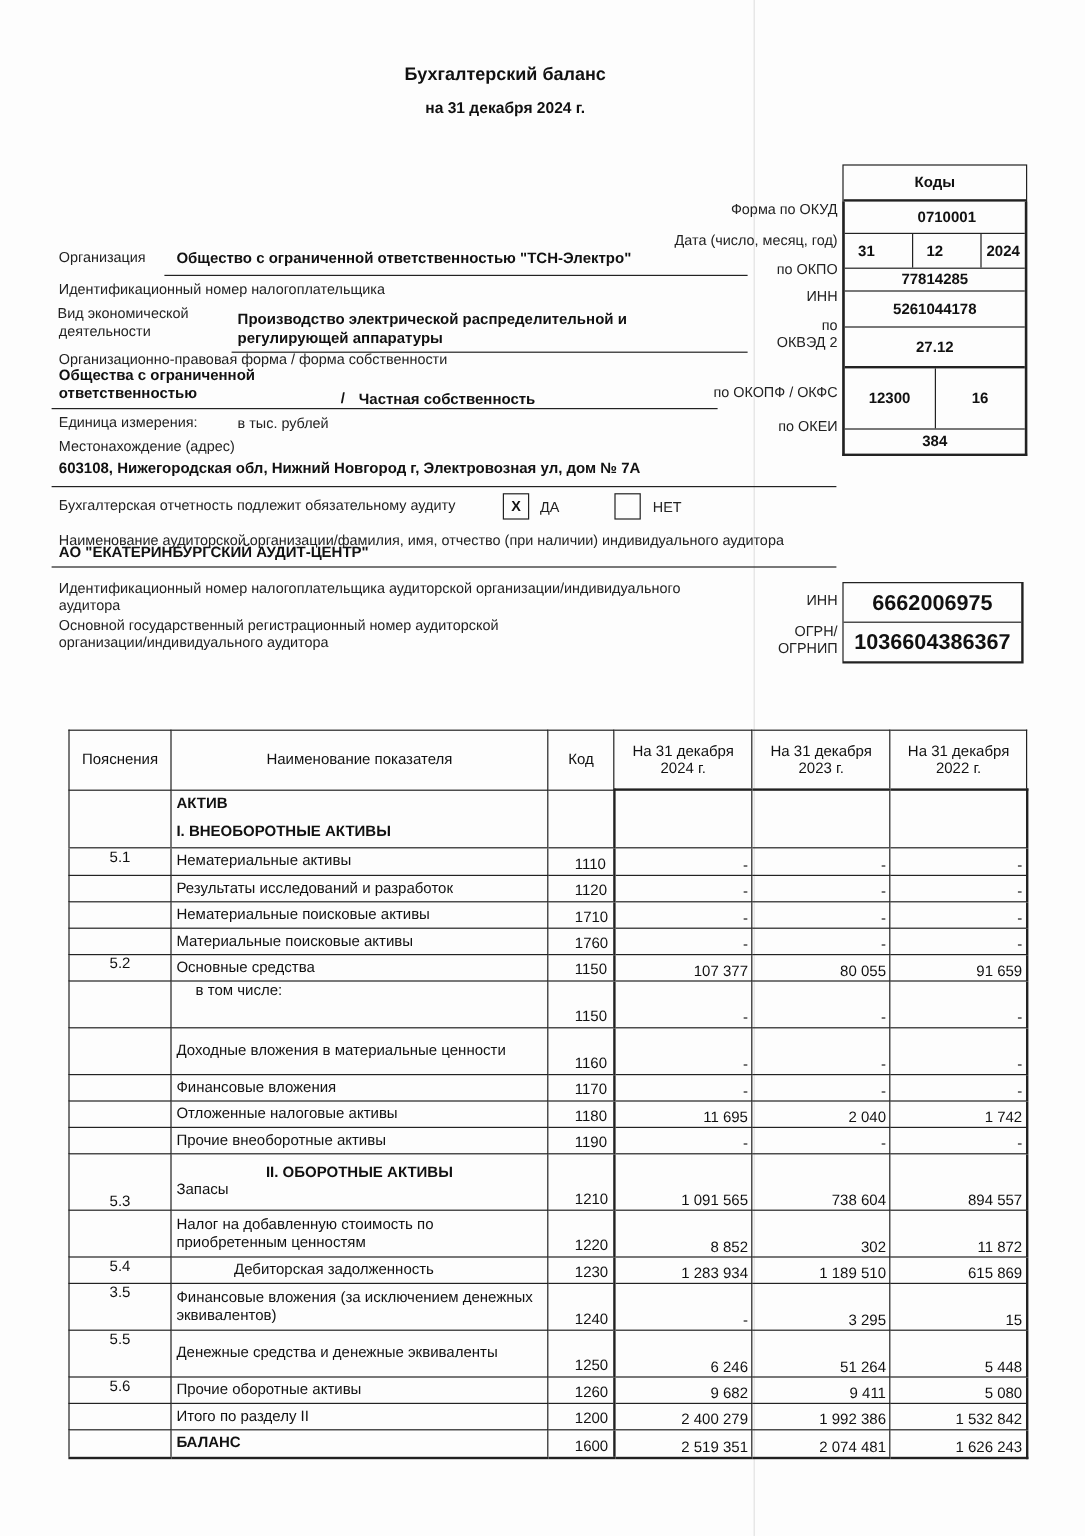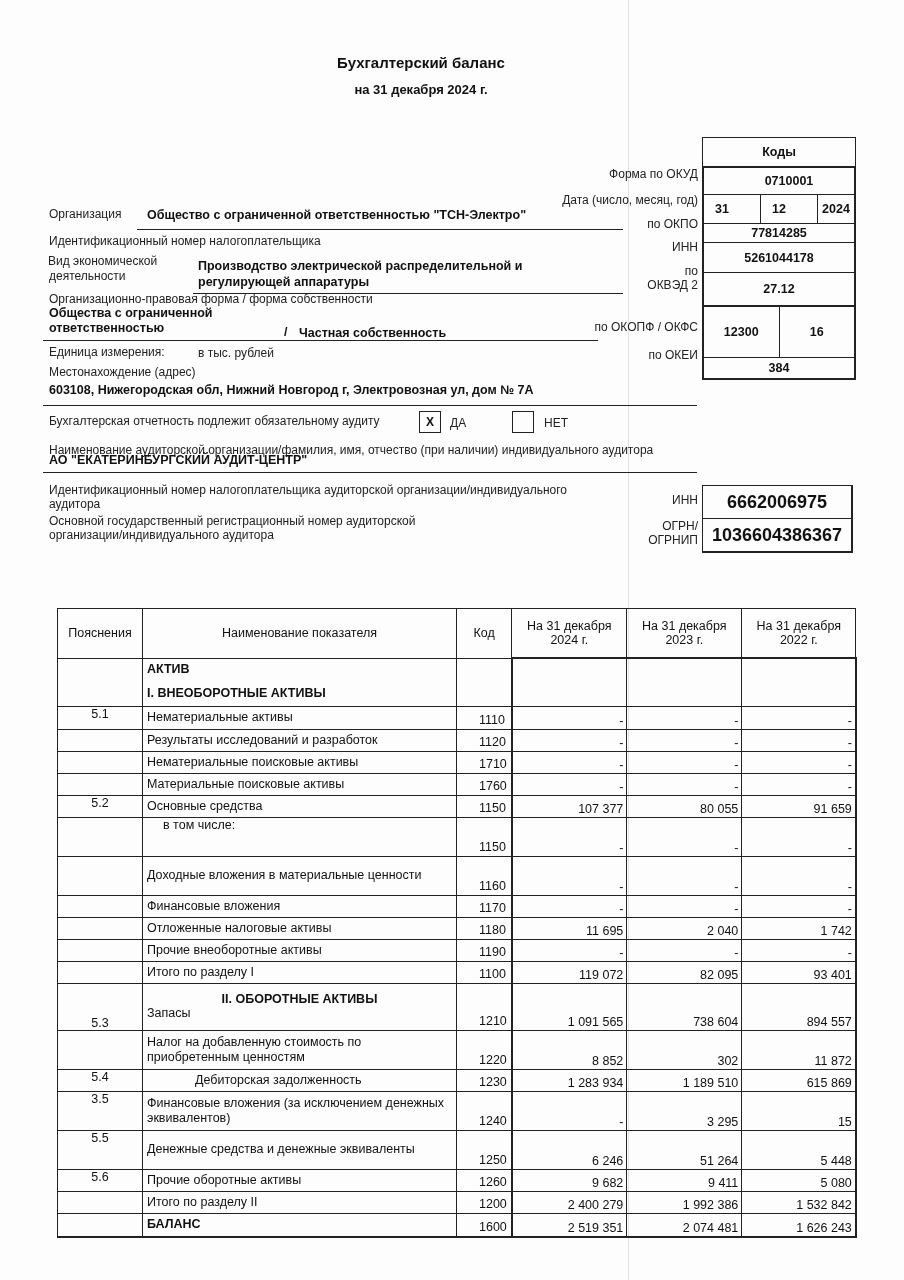--- a/index.html
+++ b/index.html
@@ -258,30 +258,20 @@
       <tr>
         <td class="n" style="height: 19px;"></td>
         <td class="name" style="height: 19px;">
           <div style="white-space: normal; line-height: 15px;">Прочие внеоборотные активы</div>
         </td>
         <td class="code" style="height: 19px;">1190</td>
         <td class="num thickl" style="height: 19px;">-</td>
         <td class="num" style="height: 19px;">-</td>
         <td class="num thickr" style="height: 19px;">-</td>
       </tr>
-      <tr class="thickb">
-        <td class="n" style="height: 19px;"></td>
-        <td class="name" style="height: 19px;">
-          <div style="white-space: normal; line-height: 15px;">Итого по разделу I</div>
-        </td>
-        <td class="code" style="height: 19px;">1100</td>
-        <td class="num thickl" style="height: 19px;">119 072</td>
-        <td class="num" style="height: 19px;">82 095</td>
-        <td class="num thickr" style="height: 19px;">93 401</td>
-      </tr>
       <tr>
         <td class="n" style="vertical-align: bottom; height: 44px;">5.3</td>
         <td class="name" style="height: 44px;">
           <div style="font-weight: bold; text-align: center;">II. ОБОРОТНЫЕ АКТИВЫ</div>
           <div style="white-space: normal; line-height: 15px;">Запасы</div>
         </td>
         <td class="code" style="height: 44px;">1210</td>
         <td class="num thickl" style="height: 44px;">1 091 565</td>
         <td class="num" style="height: 44px;">738 604</td>
         <td class="num thickr" style="height: 44px;">894 557</td>

